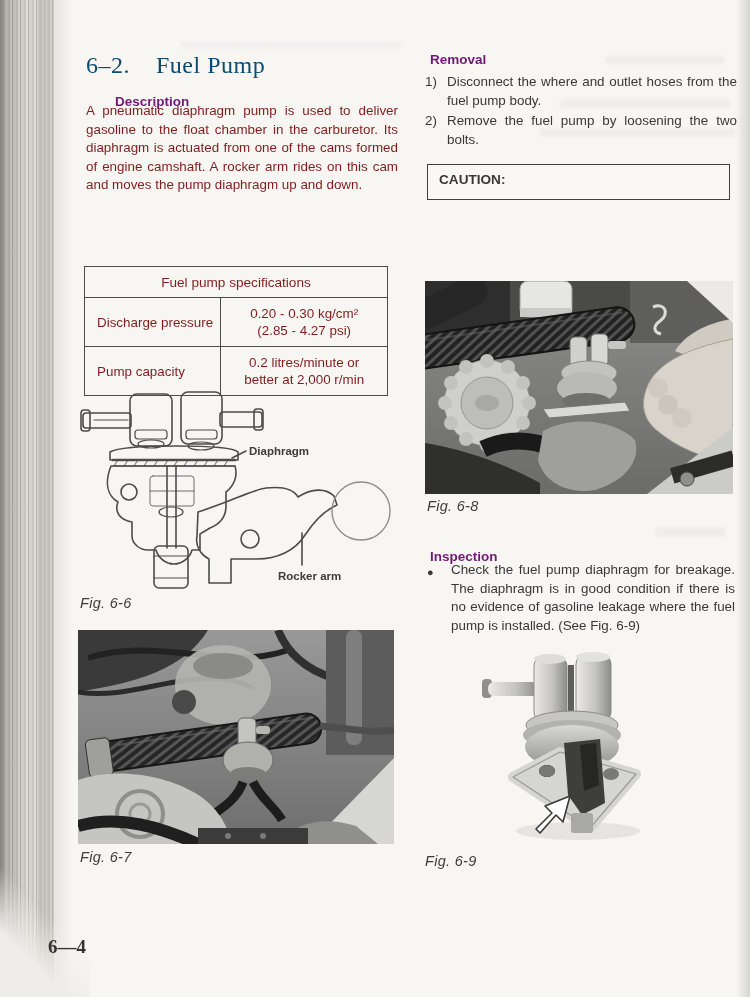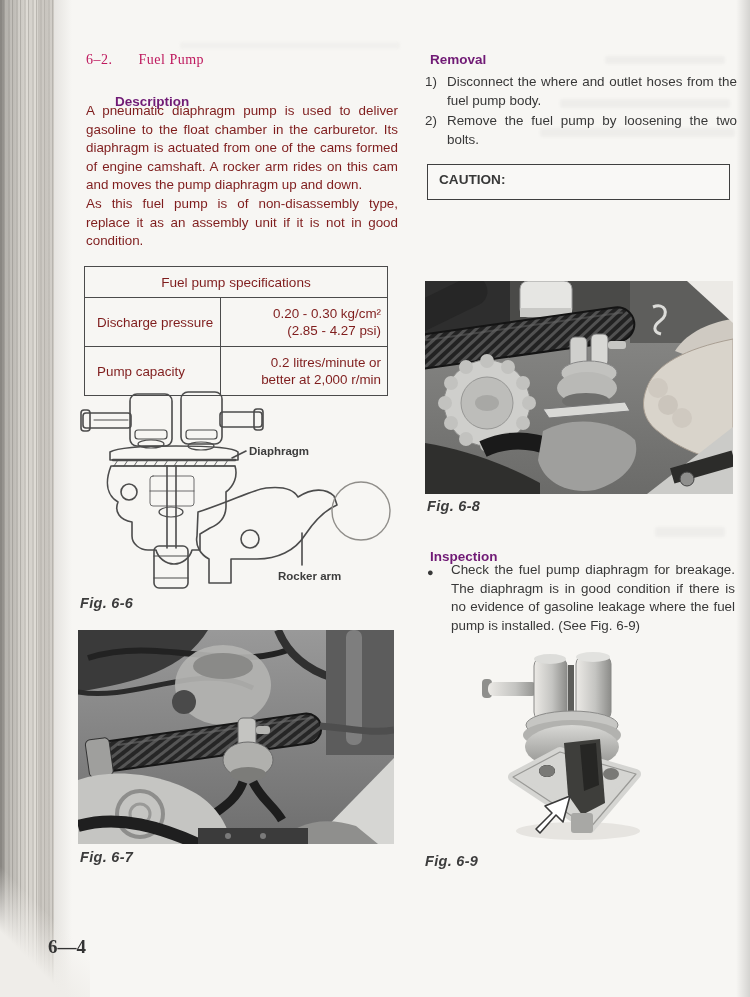--- a/index.html
+++ b/index.html
@@ -24,33 +24,33 @@
     background:linear-gradient(45deg,#efede9 30%,rgba(239,237,233,0) 60%);
   }
   .right-shadow{
     position:absolute;right:0;top:0;width:14px;height:100%;
     background:linear-gradient(270deg,rgba(0,0,0,.14),rgba(0,0,0,0));
   }
   
   .ghost{position:absolute;background:#8d8d8d;opacity:.08;filter:blur(1.5px);border-radius:2px;}
   .ghost-box{position:absolute;border:1px solid rgba(120,120,120,.18);background:none;}
   
-  .section-title{position:absolute;left:86px;top:52px;font-family:"Liberation Serif",serif;font-size:14px;color:#be185d;letter-spacing:.5px;}
+  .section-title{position:absolute;left:86px;top:52px;font-family:"Liberation Serif",serif;font-size:24px;color:#0c4a6e;letter-spacing:.5px;}
   .section-title .num{margin-right:26px;}
   h3.head{position:absolute;margin:5px;font-size:13.5px;font-weight:bold;color:#701a75;}
   .bodytext{position:absolute;font-size:13.4px;line-height:18.6px;text-align:justify;color:#7f1d1d;}
   .bodytext p{margin:0;}
-  .caption{position:absolute;font-style:italic;font-weight:700;font-size:14.5px;color:#3c3c3c;letter-spacing:.3px;}
+  .caption{position:absolute;font-style:italic;font-weight:400;font-size:14.5px;color:#3c3c3c;letter-spacing:.3px;}
   .pagenum{position:absolute;left:48px;top:936px;font-family:"Liberation Serif",serif;font-size:19px;font-weight:bold;color:#333;}
   
   .spec-table{position:absolute;left:84px;top:266px;width:304px;border-collapse:collapse;font-size:13.4px;color:#7f1d1d;}
   .spec-table th,.spec-table td{border:1.6px solid #4b4b4b;padding:3px 6px;font-weight:normal;}
   .spec-table th{text-align:center;height:24px;font-size:13.6px;}
   .spec-table td.lbl{width:45%;padding-left:12px;margin-left:42px;}
-  .spec-table td.val{text-align:right;line-height:17px;}
+  .spec-table td.val{text-align:center;line-height:17px;}
   .spec-table td{height:42px;}
   
   .fig{position:absolute;display:block;}
   
   .steps{position:absolute;font-size:13.4px;line-height:18.6px;}
   .step{display:flex;margin:0 0 2px 0;}
   .step .n{width:22px;flex:none;}
   .step .t{flex:1;text-align:justify;}
   .bullet-item{display:flex;}
   .bullet-item .b{width:24px;flex:none;font-size:11px;padding-top:2px;}
@@ -77,21 +77,20 @@
   <div class="ghost ghost-box" style="left:302px;top:872px;width:218px;height:130px;"></div>
 
   <div class="section-title">
     <span class="num">6–2.</span><span>Fuel Pump</span>
   </div>
 
   <h3 class="head" style="left:92px;top:89px;padding-left:18px;">Description</h3>
 
   <div class="bodytext" style="left:86px;top:102px;width:312px;">
     <p>A pneumatic diaphragm pump is used to deliver gasoline to the float chamber in the carburetor. Its diaphragm is actuated from one of the cams formed of engine camshaft. A rocker arm rides on this cam and moves the pump diaphragm up and down.</p>
-    <p>As this fuel pump is of non-disassembly type, replace it as an assembly unit if it is not in good condition.</p>
   </div>
 
   <table class="spec-table">
     <tbody>
         <tr>
       <th colspan="2">Fuel pump specifications</th>
     </tr>
     <tr>
       <td class="lbl">Discharge pressure</td>
       <td class="val">

